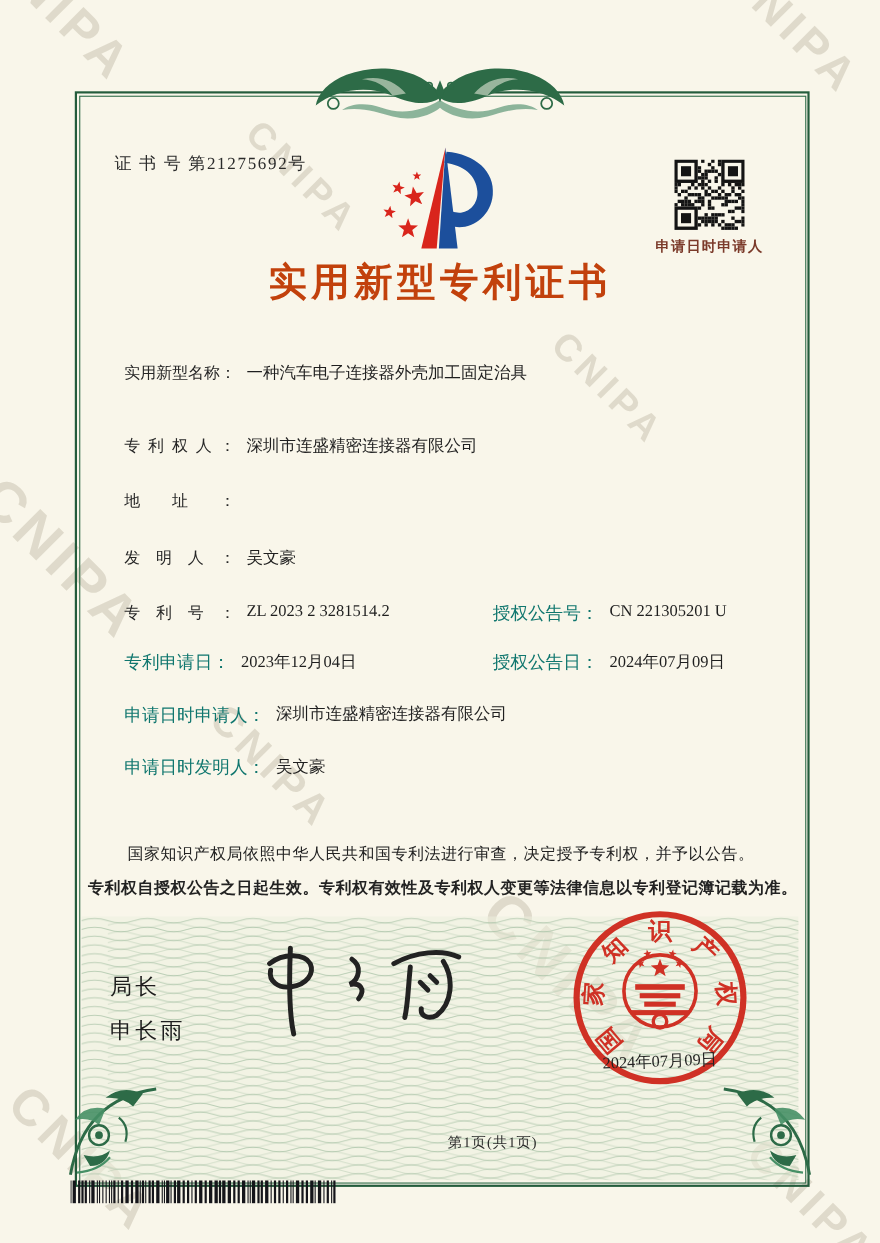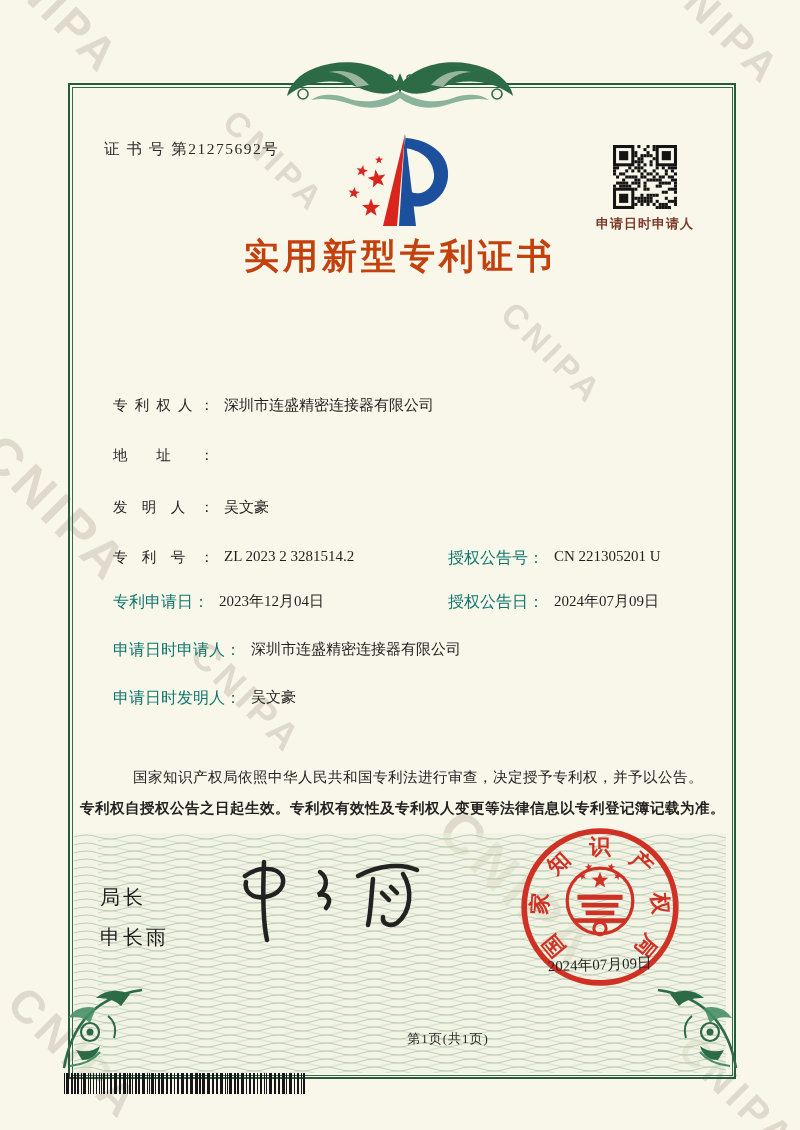--- a/index.html
+++ b/index.html
@@ -46,21 +46,21 @@
     text-align:justify; text-align-last:justify; white-space:nowrap;
     flex:0 0 auto; color:#262626;
   }
   .lab2{display:inline-block; font-size:16px; white-space:nowrap; flex:0 0 auto; color:#0f766e;}
   .val{font-size:15px; margin-left:10px; color:#1f1f1f;}
   .val-wrap{width:470px; line-height:28px;}
   .statement{
     position:absolute; left:80px; top:762px; width:640px; z-index:4;
     font-size:14.5px; line-height:31px; letter-spacing:.5px; color:#222;
   }
-  .statement .l1{padding-left:36px; white-space:nowrap;text-align:center;}
+  .statement .l1{padding-left:36px; white-space:nowrap;}
   .statement .l2{white-space:nowrap;font-weight:bold;}
   .sig-label{position:absolute; left:100px; font-size:20px; letter-spacing:3px; z-index:4; color:#1d1d1d;}
   .footer{
     position:absolute; left:68px; top:1030px; width:664px; text-align:center;
     font-size:13px; z-index:4; color:#2a2a2a; letter-spacing:1px;padding-left:48px;
   }
   .barcode{position:absolute; left:64px; top:1073px; width:244px; height:21px; z-index:5;}
   .seal-svg{position:absolute; left:518px; top:825px; z-index:4; opacity:.96;}
   .sig-svg{position:absolute; left:232px; top:846px; z-index:4;}
   .qr-svg{position:absolute; left:613px; top:145px; z-index:4;}
@@ -289,20 +289,24 @@
         <rect x="48" y="6" width="9" height="9" fill="#141414"></rect>
         <rect x="0" y="42" width="21" height="21"></rect>
         <rect x="3" y="45" width="15" height="15" fill="#f9f6ea"></rect>
         <rect x="6" y="48" width="9" height="9" fill="#141414"></rect>
       </g>
   </svg>
   <div class="content qr-caption">申请日时申请人</div>
 
   <div class="content title">实用新型专利证书</div>
 
+  <div class="row" style="top:330px">
+    <span class="lab">实用新型名称：</span>
+    <span class="val">一种汽车电子连接器外壳加工固定治具</span>
+  </div>
   <div class="row" style="top:396px">
     <span class="lab">专利权人：</span>
     <span class="val">深圳市连盛精密连接器有限公司</span>
   </div>
   <div class="row" style="top:446px">
     <span class="lab">地址：</span>
   </div>
   <div class="row" style="top:498px">
     <span class="lab">发明人：</span>
     <span class="val">吴文豪</span>

